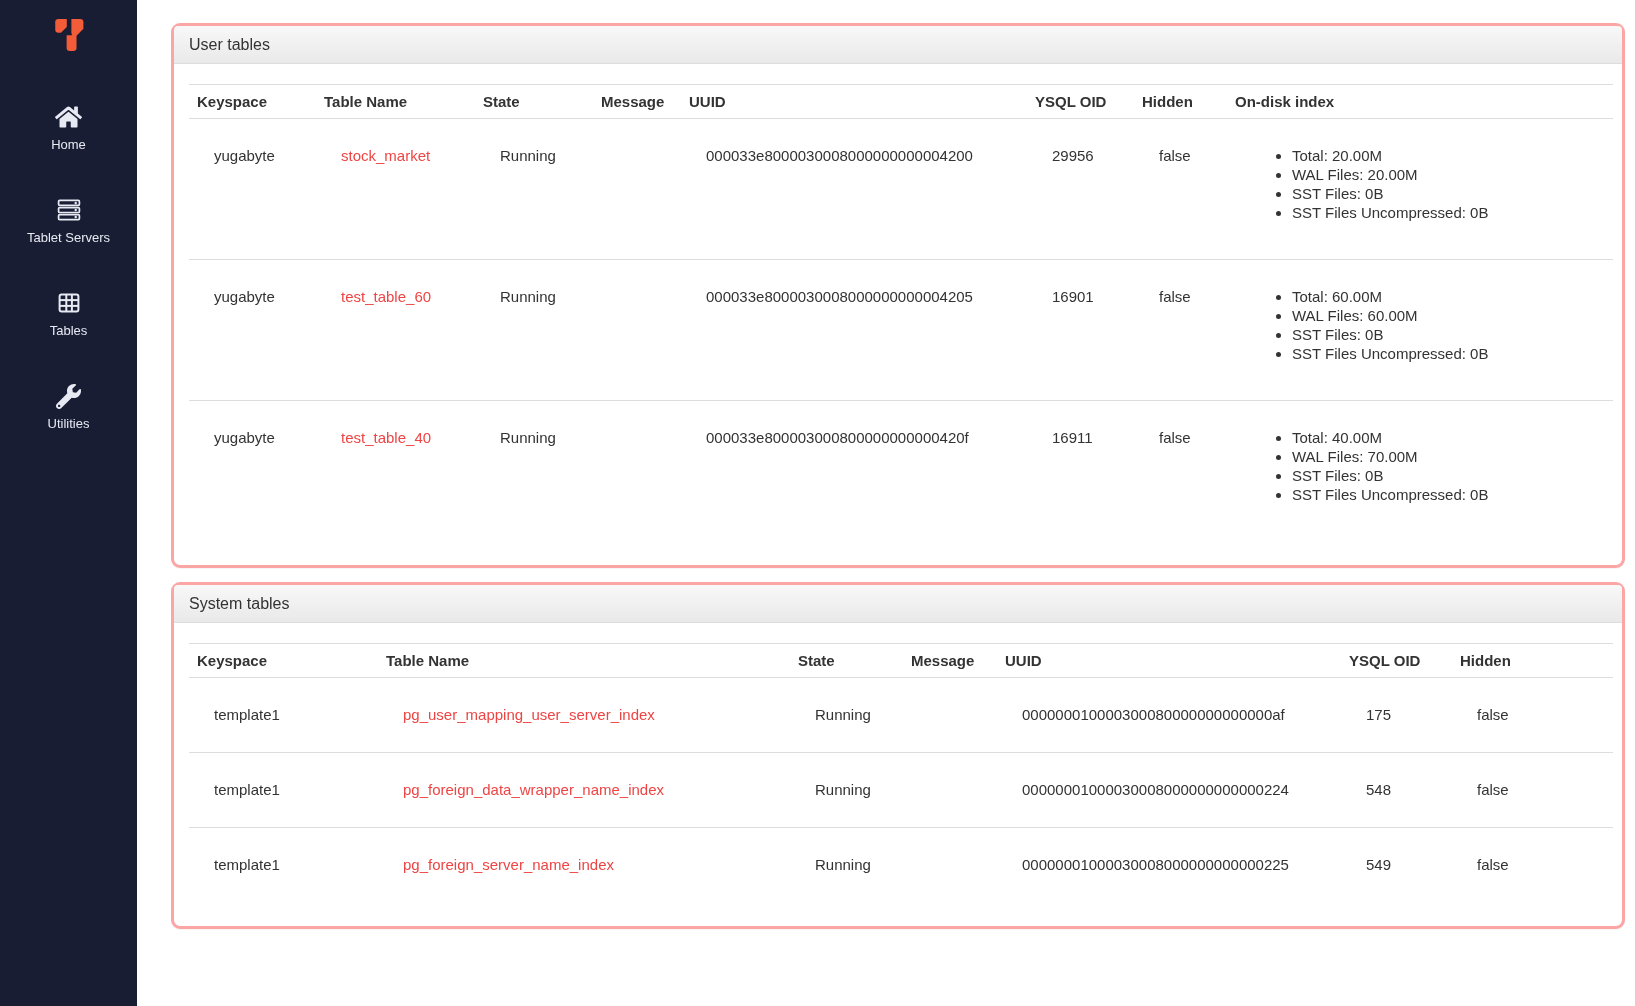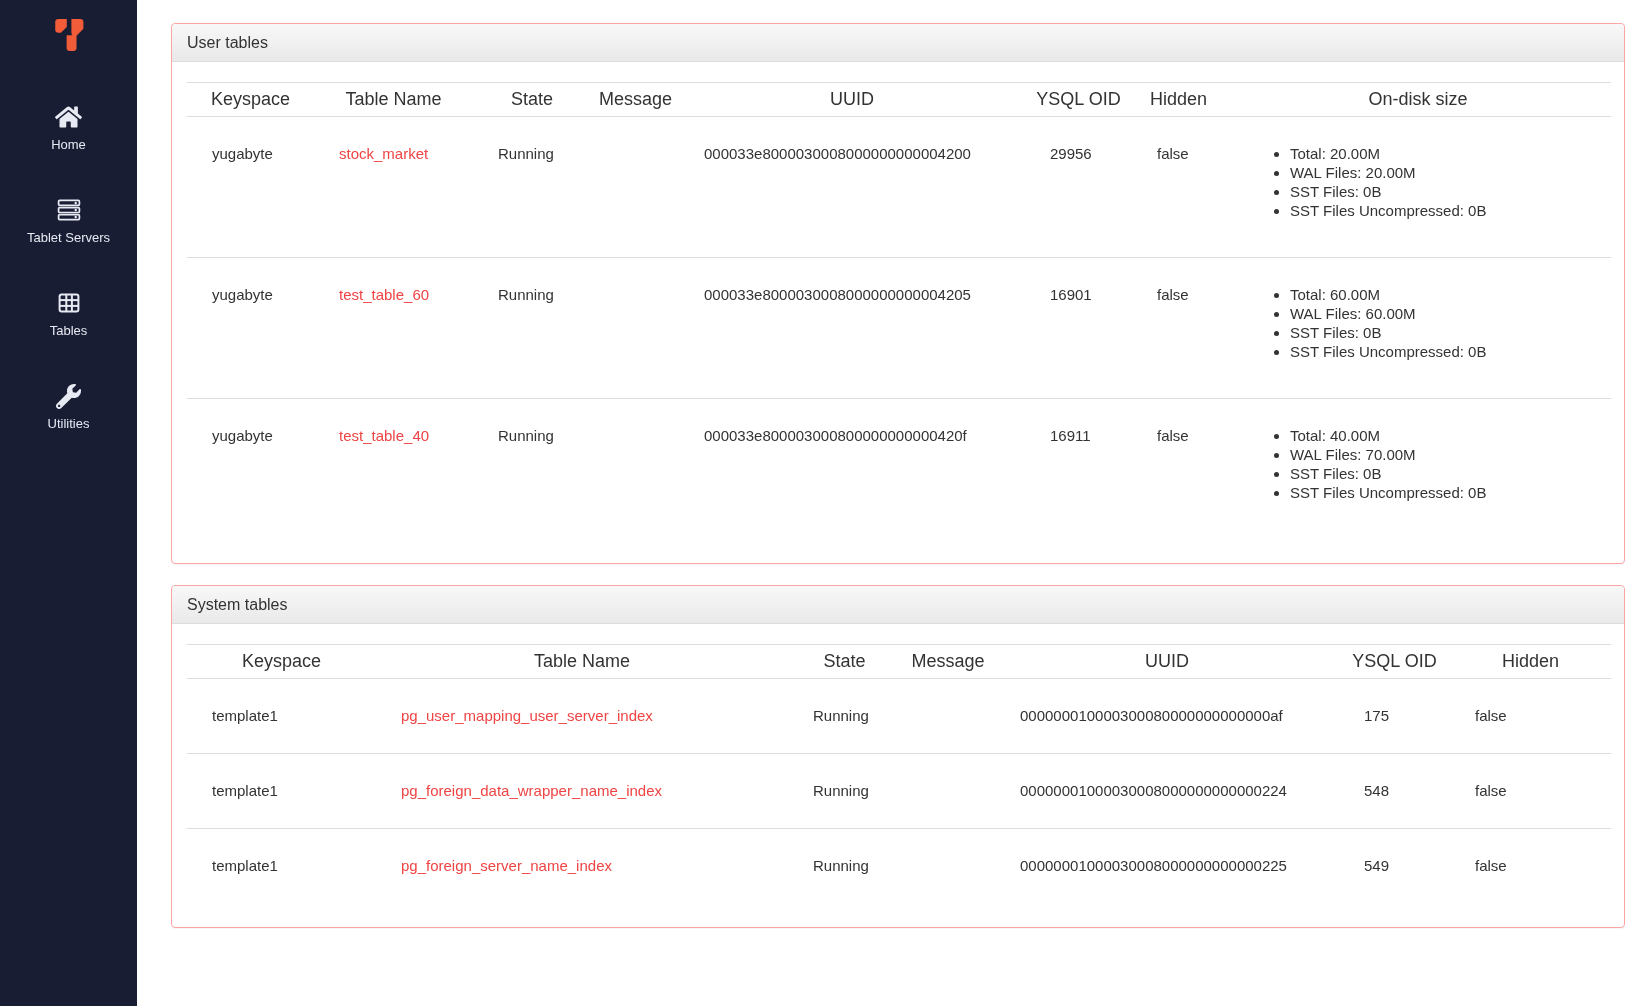--- a/index.html
+++ b/index.html
@@ -22,34 +22,34 @@
     margin-bottom:44px; cursor:pointer; width:156px;
   }
   .nav-icon { width:28px; height:26px; display:flex; align-items:center; justify-content:center; }
   .nav-icon svg { display:block; }
   .nav-label {
     margin-top:7px; color:#e7eaf3; font-size:13px; line-height:16px; text-align:center;
   }
   
   .content { position:absolute; left:171px; top:0; width:1454px; }
   .panel {
-    background:#fff; border:1px solid #fca5a5; border-radius:4px;
-    margin-bottom:21px; box-shadow:0 1px 1px rgba(0,0,0,0.04);
+    background:#fff; border:3px solid #fca5a5; border-radius:9px;
+    margin-bottom:14px; box-shadow:0 1px 1px rgba(0,0,0,0.04);
   }
   .panel-first { margin-top:23px; }
   .panel-heading {
     padding:8px 15px; font-size:16px; line-height:21px; color:#333;
     background:linear-gradient(#f8f8f8,#e9e9e9);
     border-bottom:1px solid #ddd; border-radius:4px 4px 0 0;
   }
   .panel-body { padding:20px 15px 24px 15px; }
   .panel-body.plain { padding:15px; line-height:20px; }
   table { width:100%; border-collapse:collapse; table-layout:fixed; }
   th {
-    text-align:center; font-weight:normal; font-size:18px; color:#333;
+    text-align:left; font-weight:bold; font-size:15px; color:#333;
     padding:7px 8px; line-height:19px;
     border-top:1px solid #ddd; border-bottom:1px solid #ddd;
     white-space:nowrap; overflow:hidden;
   }
   td {
     font-size:15px; color:#333; vertical-align:top;
     padding:27px 8px 27px 25px; line-height:20px;
     border-top:1px solid #ddd;
     white-space:nowrap; overflow:visible;
   }
@@ -133,21 +133,21 @@
         </colgroup>
         <thead>
           <tr>
             <th>Keyspace</th>
             <th>Table Name</th>
             <th>State</th>
             <th>Message</th>
             <th>UUID</th>
             <th>YSQL OID</th>
             <th>Hidden</th>
-            <th>On-disk size</th>
+            <th>On-disk index</th>
           </tr>
         </thead>
         <tbody>
             <tr>
               <td>yugabyte</td>
               <td><a href="#" class="tbl-link">stock_market</a></td>
               <td>Running</td>
               <td></td>
               <td>000033e8000030008000000000004200</td>
               <td>29956</td>

